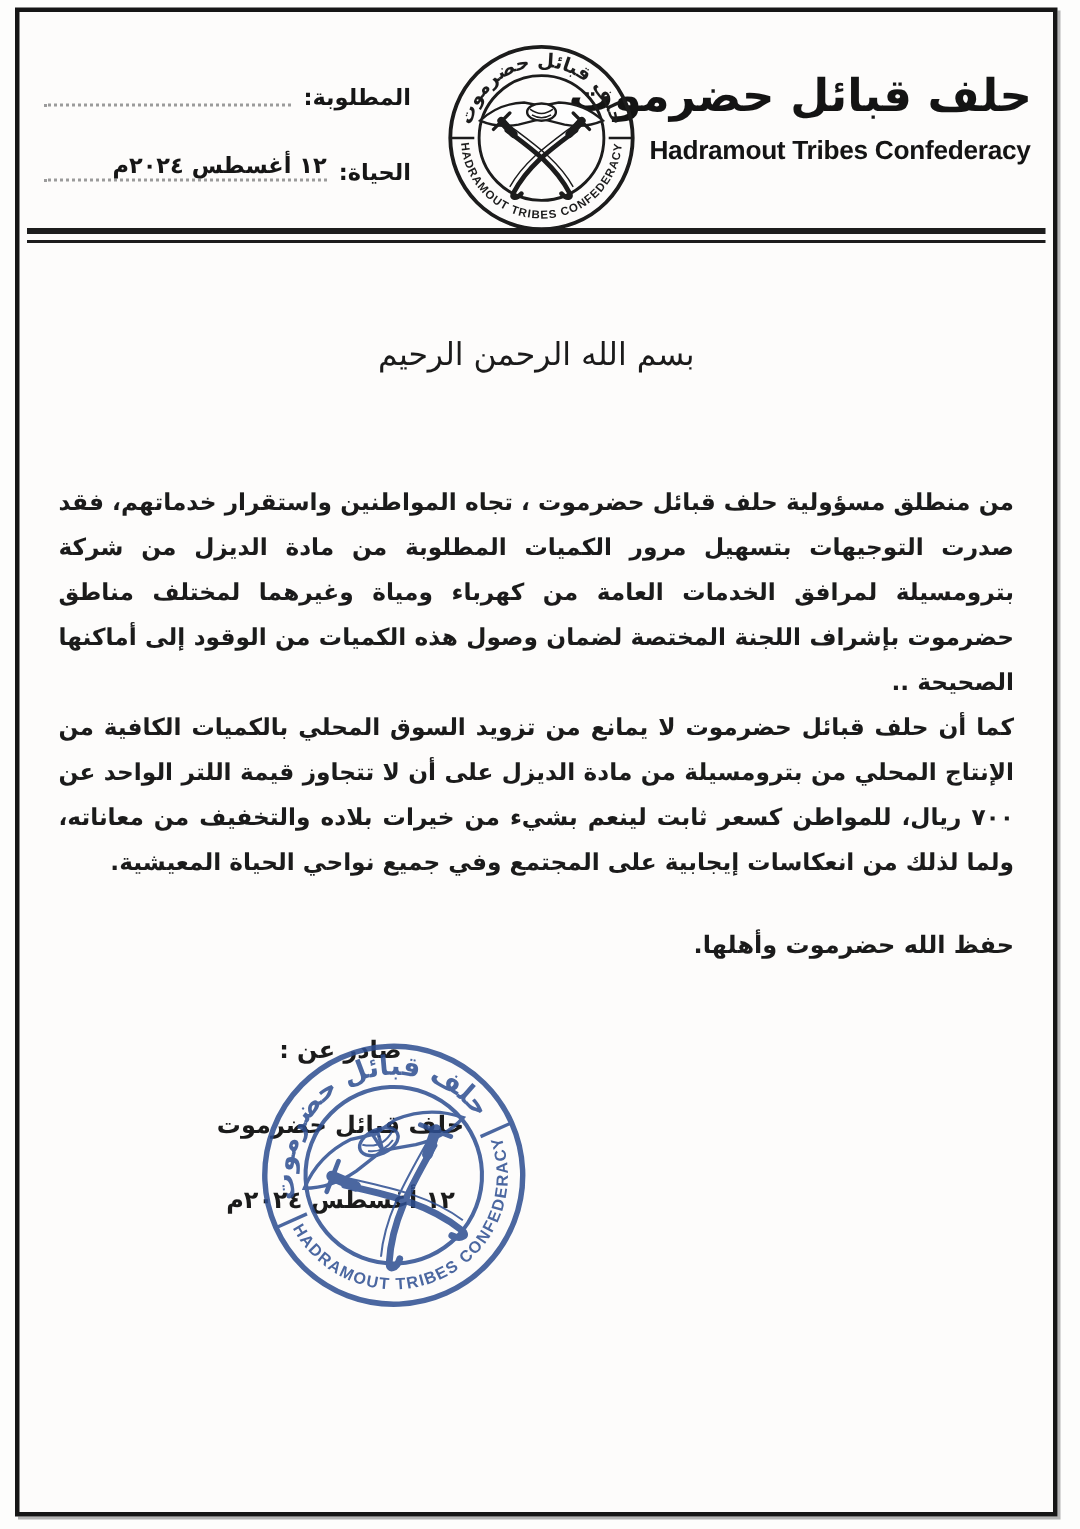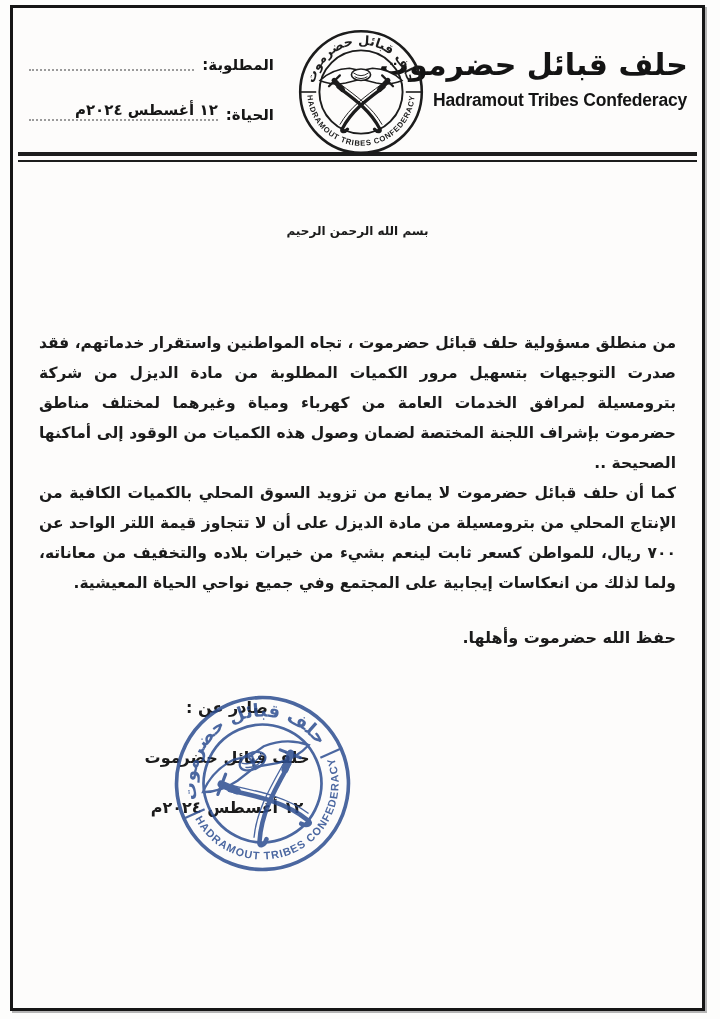--- a/index.html
+++ b/index.html
@@ -96,32 +96,32 @@
   }
   
   .main{
     padding:0 26px;
     direction:rtl;
     color:#1b1b1b;
   }
   .basmala{
     margin:62px 0 0;
     text-align:center;
-    font-size:12px;
-    font-weight:bold;
+    font-size:21px;
+    font-weight:normal;
   }
   .para{
     margin:0;
     font-size:15.5px;
     font-weight:bold;
     line-height:30px;
     text-align:justify;
     text-justify:inter-word;
   }
-  .para1{margin-top:90px;}
+  .para1{margin-top:72px;}
   .closing{
     margin:30px 0 0;
     text-align:right;
     font-size:16px;
     font-weight:bold;
   }
   .signature{
     margin:46px auto 0 66px;
     width:244px;
     text-align:center;

